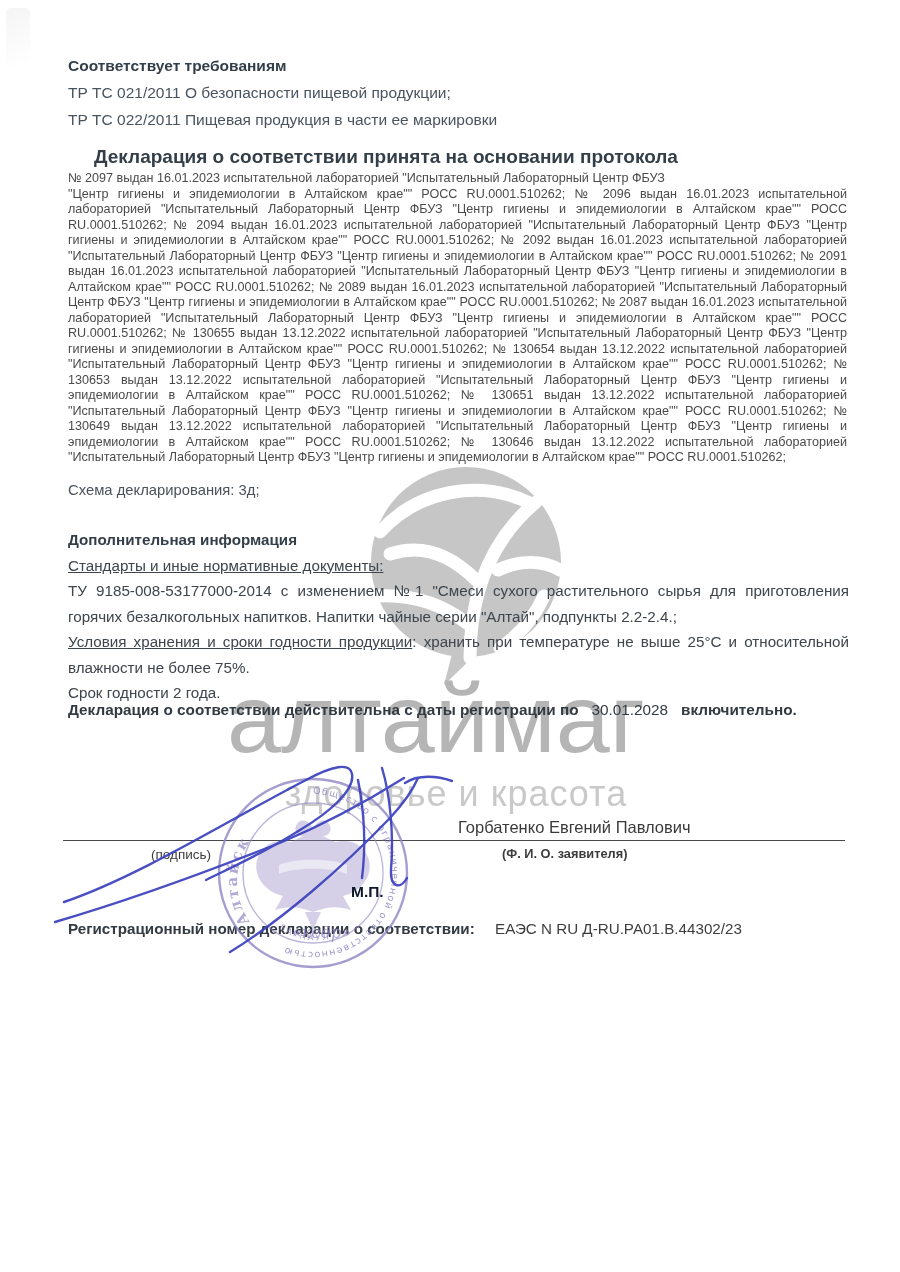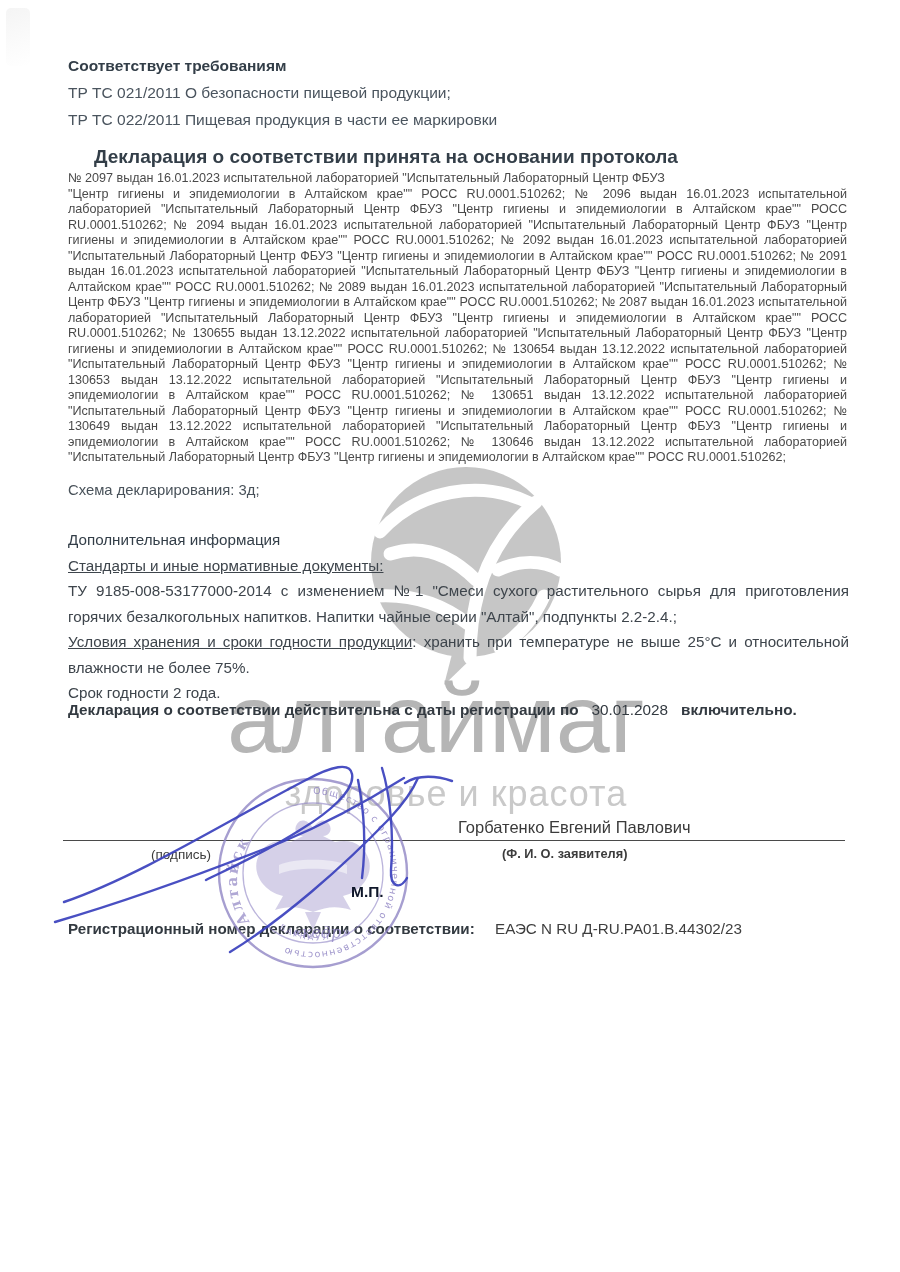--- a/index.html
+++ b/index.html
@@ -12,21 +12,21 @@
   .req { left:68px; top:52px; font-size:15.5px; line-height:27px; color:#4a545e; }
   .req .title { font-weight:bold; color:#333e48; }
   
   .proto-title { left:68px; top:146px; font-size:19px; font-weight:bold; color:#333e48;margin-left:26px; }
   .proto-body { left:68px; top:171px; width:779px; font-size:12.6px; line-height:15.5px; color:#4a4a4a; }
   .proto-body .rest { text-align:justify; }
   
   .scheme { left:68px; top:482px; font-size:14.8px; color:#49525a; }
   
   .additional { left:68px; top:527px; width:781px; font-size:15.2px; line-height:25.5px; color:#3e454c; }
-  .additional .title { font-weight:normal; color:#333e48; }
+  .additional .title { font-weight:bold; color:#333e48; }
   .u { text-decoration:underline;margin-top:16px; }
   .just { text-align:justify; }
   
   .validity { left:68px; top:701px; font-size:15.3px; font-weight:bold; color:#333a41; }
   .validity .date { font-weight:normal; margin:0 13px;text-align:right; }
   
   .wm-brand { left:0; top:663px; width:872px; text-align:center; font-size:97px; font-weight:normal;
               color:#b5b5b5; letter-spacing:0; z-index:0; }
   .wm-tagline { left:0; top:773px; width:912px; text-align:center; font-size:36px;
                 color:#c9c9c9; letter-spacing:1px; z-index:0; }

